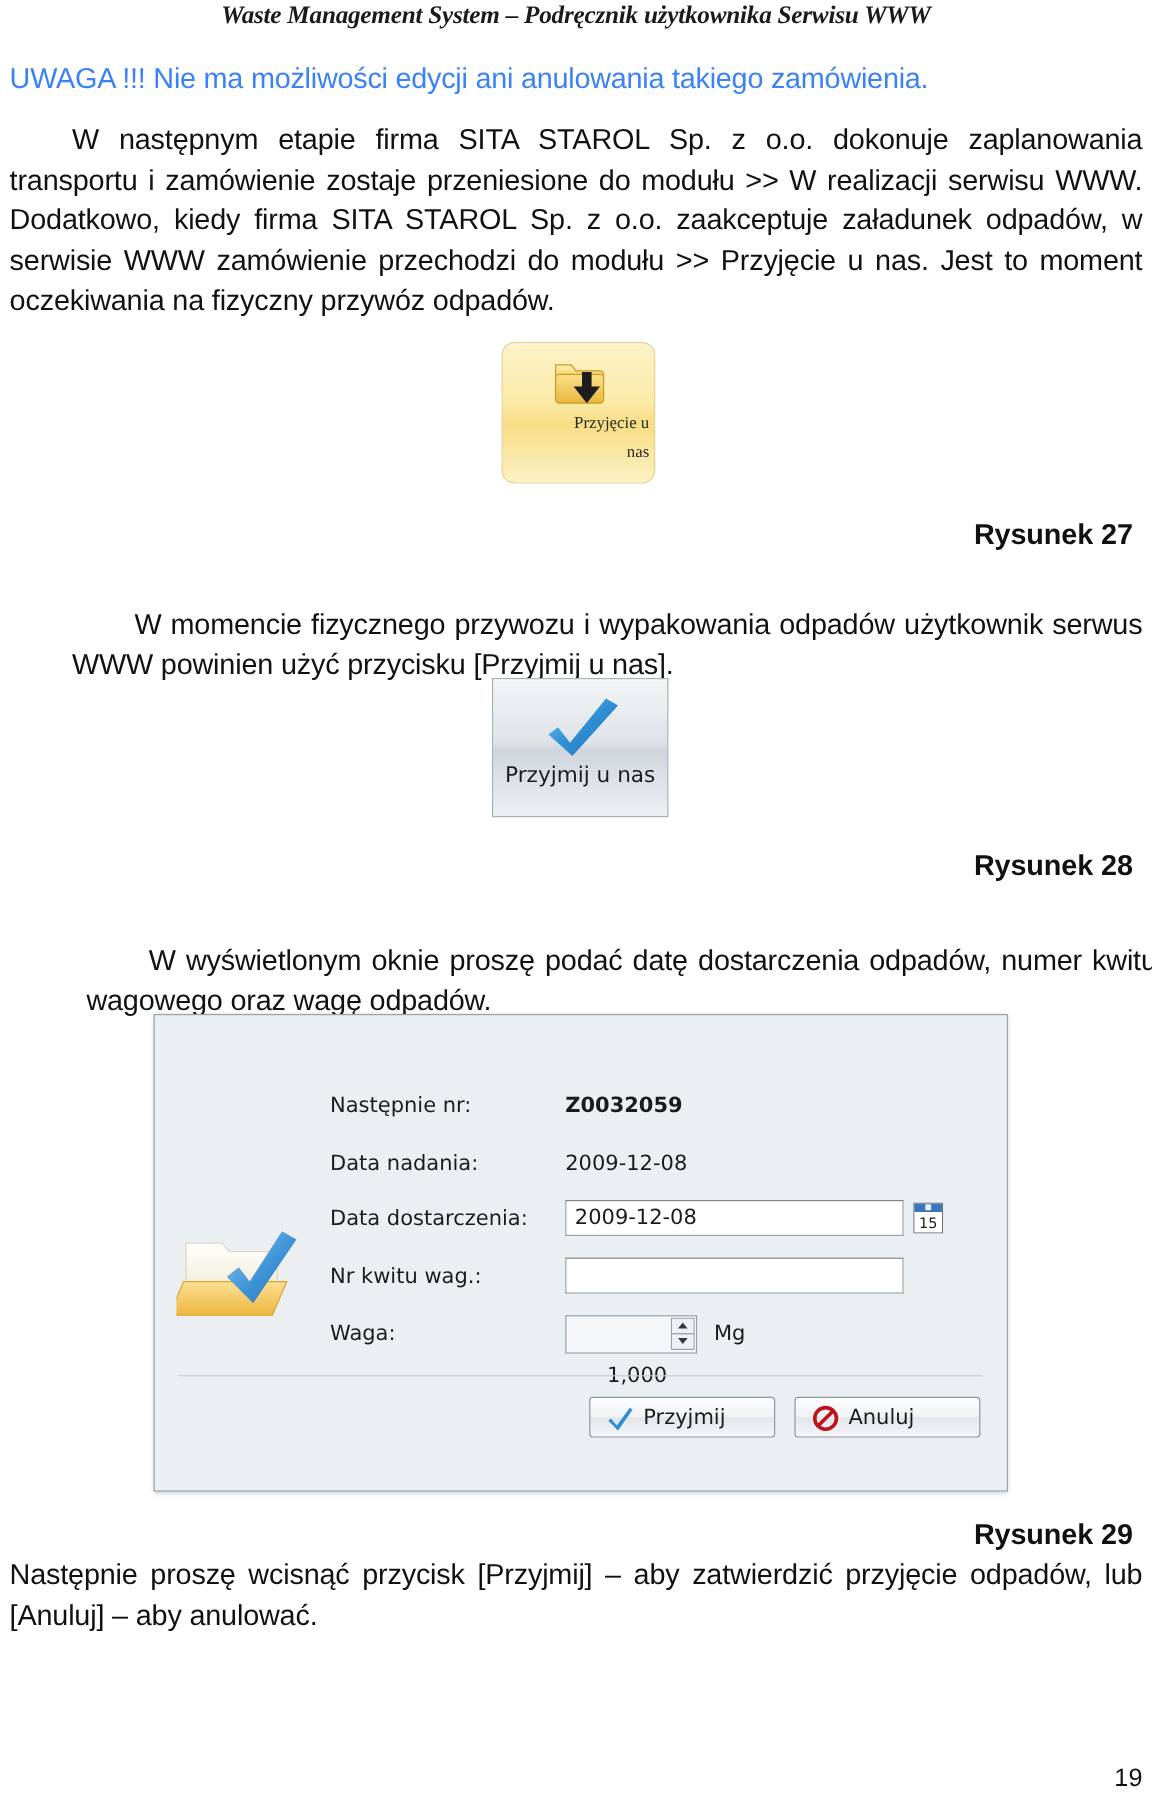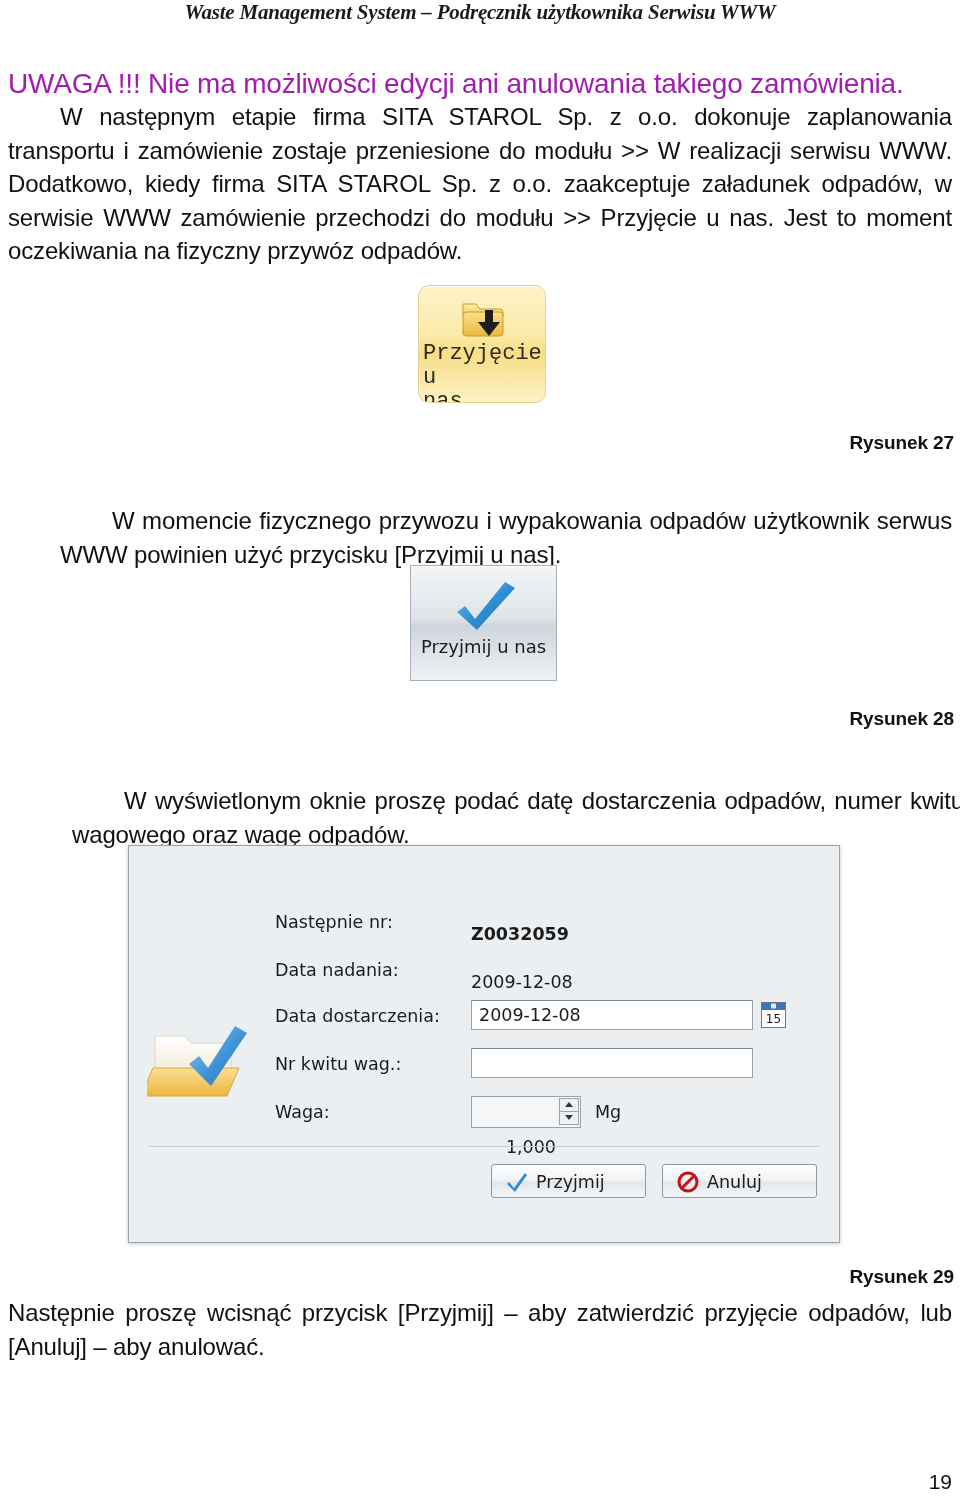--- a/index.html
+++ b/index.html
@@ -35,47 +35,47 @@
   .page {
     position: absolute;
     left: 0px;
     top: 44px;
     width: 960px;
   }
 
   .warn-line {
     position: absolute;
     left: 8px;
-    top: 24px;
+    top: 8px;
     width: 944px;
-    color: #a21caf;
-    font-size: 28px;
+    color: #3b82f6;
+    font-size: 24px;
     letter-spacing: -0.2px;
     white-space: nowrap;
   }
 
   .para {
     position: absolute;
     font-size: 24px;
     line-height: 33.5px;
     color: #111111;
     text-align: justify;
     text-justify: inter-word;
     letter-spacing: -0.15px;
   }
   .para.p1 { left: 8px; top: 56px; width: 944px; text-indent: 52px; }
   .para.p2 { left: 60px; top: 460px; width: 892px; text-indent: 52px; }
   .para.p3 { left: 72px; top: 740px; width: 892px; text-indent: 52px; }
   .para.p4 { left: 8px; top: 1252px; width: 944px; text-indent: 0px; }
 
   .caption {
     position: absolute;
-    right: 6px;
+    right: 16px;
     font-weight: bold;
-    font-size: 19px;
+    font-size: 24px;
     letter-spacing: -0.1px;
     color: #111111;
   }
   .cap27 { top: 388px; }
   .cap28 { top: 664px; }
   .cap29 { top: 1222px; }
 
   .page-number {
     position: absolute;
     right: 8px;
@@ -100,25 +100,25 @@
   .fig-yellow-btn .glyph {
     position: absolute;
     left: 0; right: 0;
     top: 10px;
     height: 46px;
   }
   .fig-yellow-btn .lbl {
     position: absolute;
     left: 4px; right: 4px;
     top: 56px;
-    text-align: left;
-    font-size: 22px;
+    text-align: right;
+    font-size: 14px;
     color: #2d2a21;
     line-height: 24px;
-    font-family: Liberation Mono, monospace;
+    font-family: Liberation Serif, serif;
   }
 
   
   .fig-grey-btn {
     position: absolute;
     left: 410px;
     top: 521px;
     width: 145px;
     height: 114px;
     border: 1px solid #a9b0b8;
@@ -197,21 +197,21 @@
     position: absolute;
     left: 0;
     top: 4px;
     font-size: 17.5px;
     color: #1b1b1b;
     white-space: nowrap;
   }
   .frow .fstatic {
     position: absolute;
     left: 196px;
-    top: 16px;
+    top: 4px;
     font-size: 17.5px;
     color: #1b1b1b;
     white-space: nowrap;
   }
   .frow .fstatic.bold { font-weight: bold; }
 
   .fr1 { top: 62px; }
   .fr2 { top: 110px; }
   .fr3 { top: 156px; }
   .fr4 { top: 204px; }

